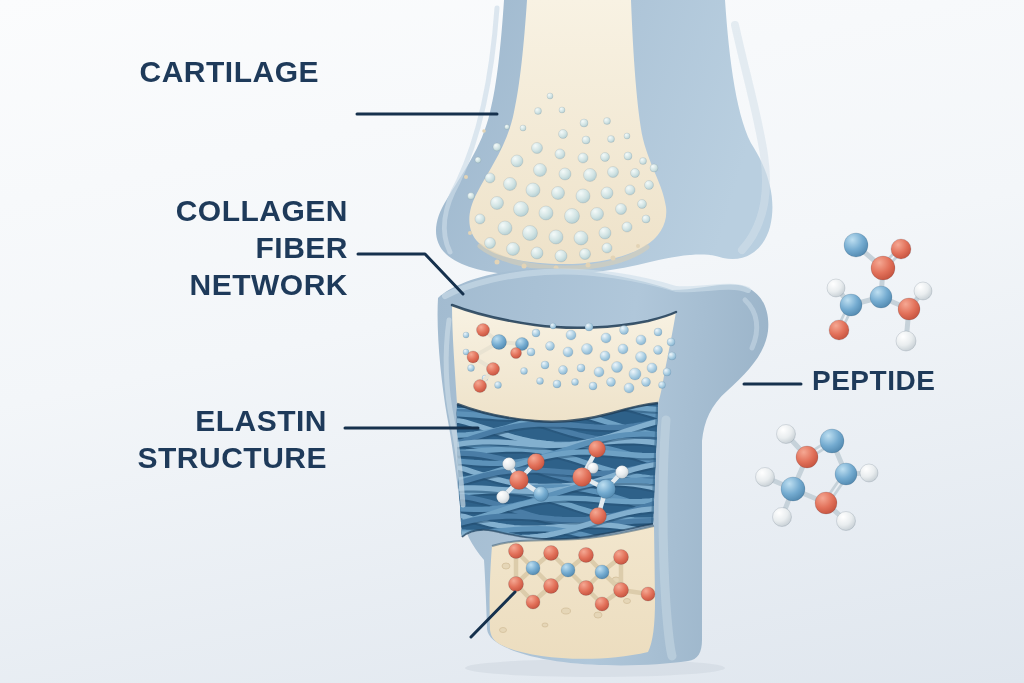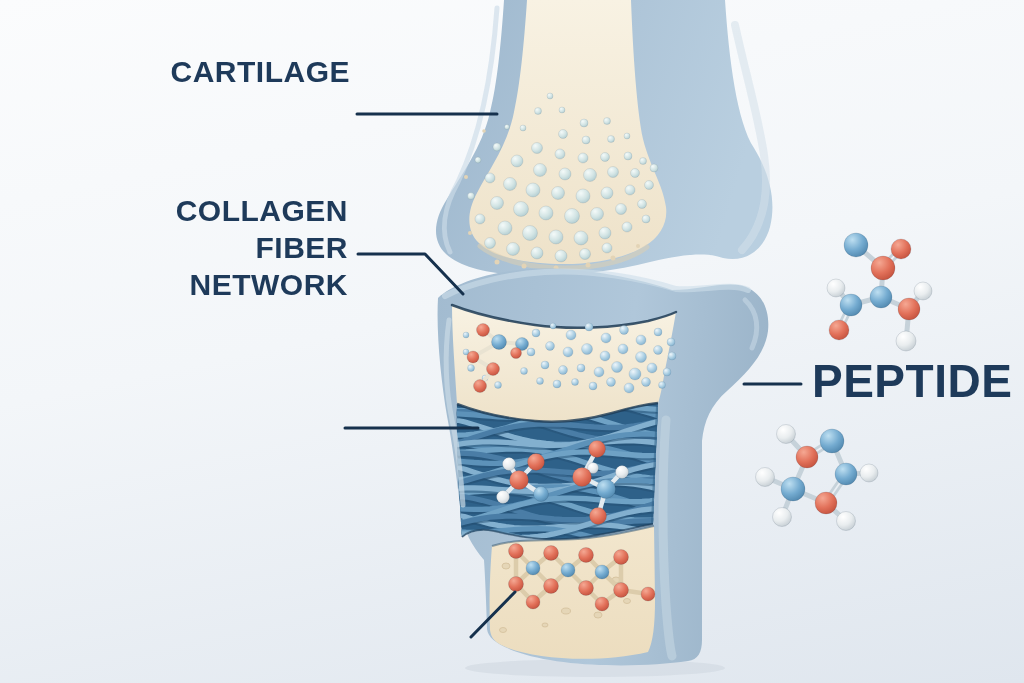--- a/index.html
+++ b/index.html
@@ -14,24 +14,24 @@
   .label{
     position:absolute;
     font-weight:700;
     color:var(--label-text,#1e3a5a);
     font-size:30px;
     line-height:37px;
     letter-spacing:.5px;
     text-align:right;
     white-space:nowrap;
   }
-  .label-cartilage{top:53px;right:674px;}
+  .label-cartilage{top:53px;right:705px;}
   .label-collagen{top:192px;right:676px;}
   .label-elastin{top:402px;right:697px;}
-  .label-peptide{top:361px;left:812px;text-align:left;font-size:46px;line-height:40px;}
+  .label-peptide{top:361px;left:812px;text-align:left;font-size:28px;line-height:40px;}
 </style>
 </head>
 <body>
 
 <div class="stage">
 
   <svg width="1024" height="683" viewBox="0 0 1024 683">
     <defs>
       <linearGradient id="cartU" x1="0" y1="0" x2="1" y2="0.25">
         <stop offset="0%" stop-color="#9db7cd"></stop>
@@ -419,18 +419,22 @@
   <div class="label label-cartilage">
     <div>CARTILAGE</div>
   </div>
 
   <div class="label label-collagen">
     <div>COLLAGEN</div>
     <div>FIBER</div>
     <div>NETWORK</div>
   </div>
 
+  <div class="label label-elastin">
+    <div>ELASTIN</div>
+    <div>STRUCTURE</div>
+  </div>
 
   <div class="label label-peptide">
     <div>PEPTIDE</div>
   </div>
 
 </div>
 
 </body></html>

